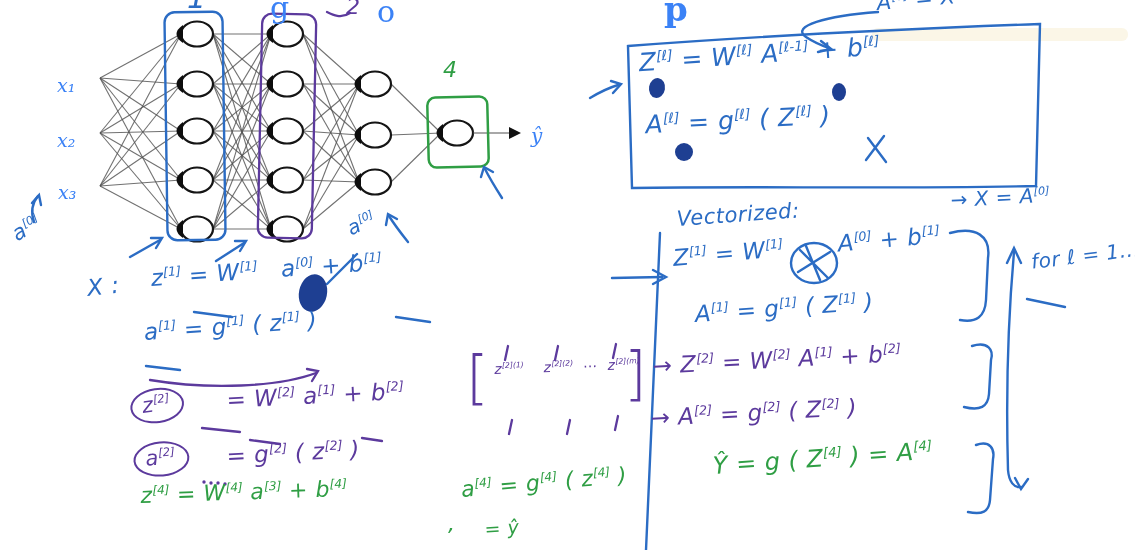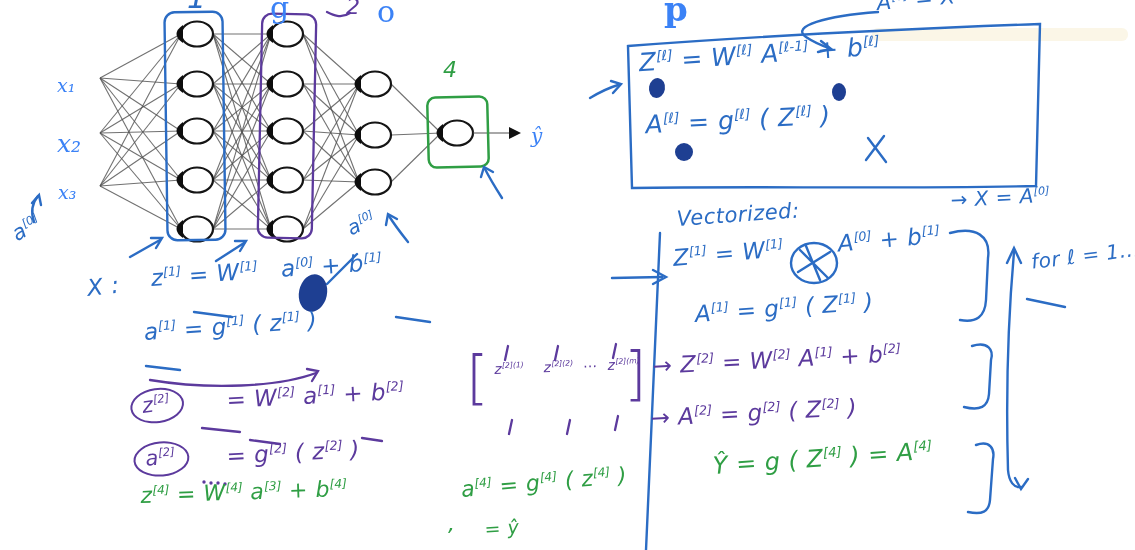--- a/index.html
+++ b/index.html
@@ -210,21 +210,21 @@
       <ellipse cx="814" cy="263" rx="23" ry="20" class="bluestroke"></ellipse>
       <path d="M800,250 L828,278 M798,272 L830,252 M806,246 L820,280" class="bluestroke" stroke-width="2"></path>
     </g>
   </svg>
 
   <div class="txt serif black" style="left:270px;top:-20px;font-size:30px;font-style:normal;">g</div>
   <div class="txt serif black" style="left:377px;top:-16px;font-size:30px;font-style:normal;">o</div>
   <div class="txt serif black" style="left:664px;top:-20px;font-size:34px;font-weight:bold;font-style:normal;">p</div>
 
   <div class="txt serif black" style="left:57px;top:64px;font-size:19px;">x₁</div>
-  <div class="txt serif black" style="left:57px;top:119px;font-size:25px;">x₂</div>
+  <div class="txt serif black" style="left:57px;top:119px;font-size:19px;">x₂</div>
   <div class="txt serif black" style="left:58px;top:171px;font-size:19px;">x₃</div>
   <div class="txt serif black" style="left:531px;top:114px;font-size:20px;">ŷ</div>
   <div class="txt blue" style="left:187px;top:-18px;font-size:30px;">1</div>
   <div class="txt purple" style="left:346px;top:-5px;font-size:22px;">2</div>
   <div class="txt green" style="left:443px;top:58px;font-size:22px;">4</div>
   <div class="txt blue fx" style="left:8px;top:226px;font-size:21px;transform:rotate(-30deg);">a<sup>[0]</sup></div>
   <div class="txt blue fx" style="left:344px;top:220px;font-size:20px;transform:rotate(-24deg);">a<sup>[0]</sup></div>
 
   <div class="txt blue fx" style="left:876px;top:-8px;font-size:21px;transform:rotate(-5deg);">A<sup>[0]</sup> = X</div>
   <div class="txt blue fx" style="left:638px;top:50px;font-size:25px;transform:rotate(-4deg);">Z<sup>[ℓ]</sup> = W<sup>[ℓ]</sup> A<sup>[ℓ-1]</sup> + b<sup>[ℓ]</sup></div>

